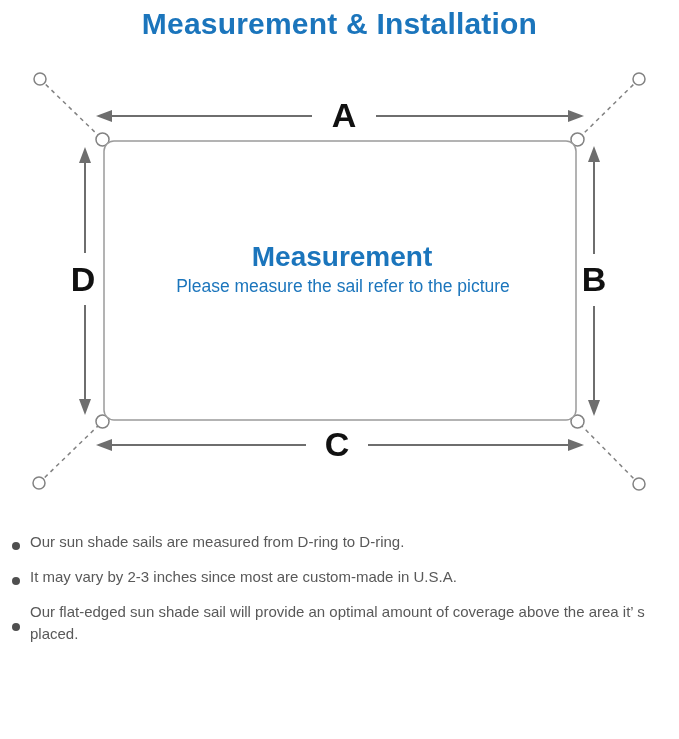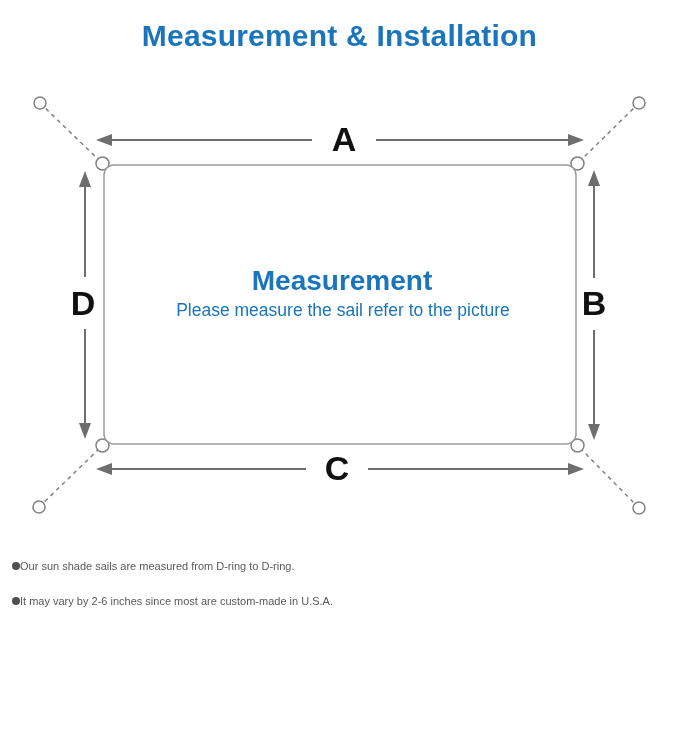--- a/index.html
+++ b/index.html
@@ -10,43 +10,43 @@
     height: 739px;
     overflow: hidden;
     font-family: "Liberation Sans", "DejaVu Sans", sans-serif;
   }
   .page {
     width: 679px;
     height: 739px;
     background: #ffffff;
   }
   h1.page-title {
-    margin: 12px;
+    margin: 0;
     padding: 7px 0 0 0;
     height: 38px;
     text-align: center;
     font-size: 30px;
     line-height: 34px;
     font-weight: bold;
     letter-spacing: 0.2px;
   }
   svg.diagram {
     display: block;
   }
   ul.notes {
     list-style: none;
     margin: 0;
     padding: 16px 4px 0 12px;
   }
   ul.notes li {
     display: flex;
-    align-items: flex-start;
-    gap: 0;
+    align-items: center;
+    gap: 10px;
     margin: 0 0 13px 0;
-    font-size: 11px;
+    font-size: 15px;
     line-height: 22px;
   }
   ul.notes .dot {
     flex: 0 0 auto;
     width: 8px;
     height: 8px;
     border-radius: 50%;
     background: var(--bullet-color, #4f4f4f);
     margin-top: 7px;
   }
@@ -120,17 +120,21 @@
     <text x="343" y="292" text-anchor="middle" font-size="17.5" font-family="Liberation Sans, DejaVu Sans, sans-serif" fill="#1B75BC">Please measure the sail refer to the picture</text>
   </svg>
 
   <ul class="notes" style="color: rgb(89, 89, 89);">
     <li>
       <span class="dot"></span>
       <span class="note-text">Our sun shade sails are measured from D-ring to D-ring.</span>
     </li>
     <li>
       <span class="dot"></span>
-      <span class="note-text">It may vary by 2-6 inches since most are custom-made in U.S.A.</span>
+      <span class="note-text">It may vary by 2-3 inches since most are custom-made in U.S.A.</span>
+    </li>
+    <li>
+      <span class="dot"></span>
+      <span class="note-text">Our flat-edged sun shade sail will provide an optimal amount of coverage above the area it’ s placed.</span>
     </li>
   </ul>
 
 </div>
 
 </body></html>

